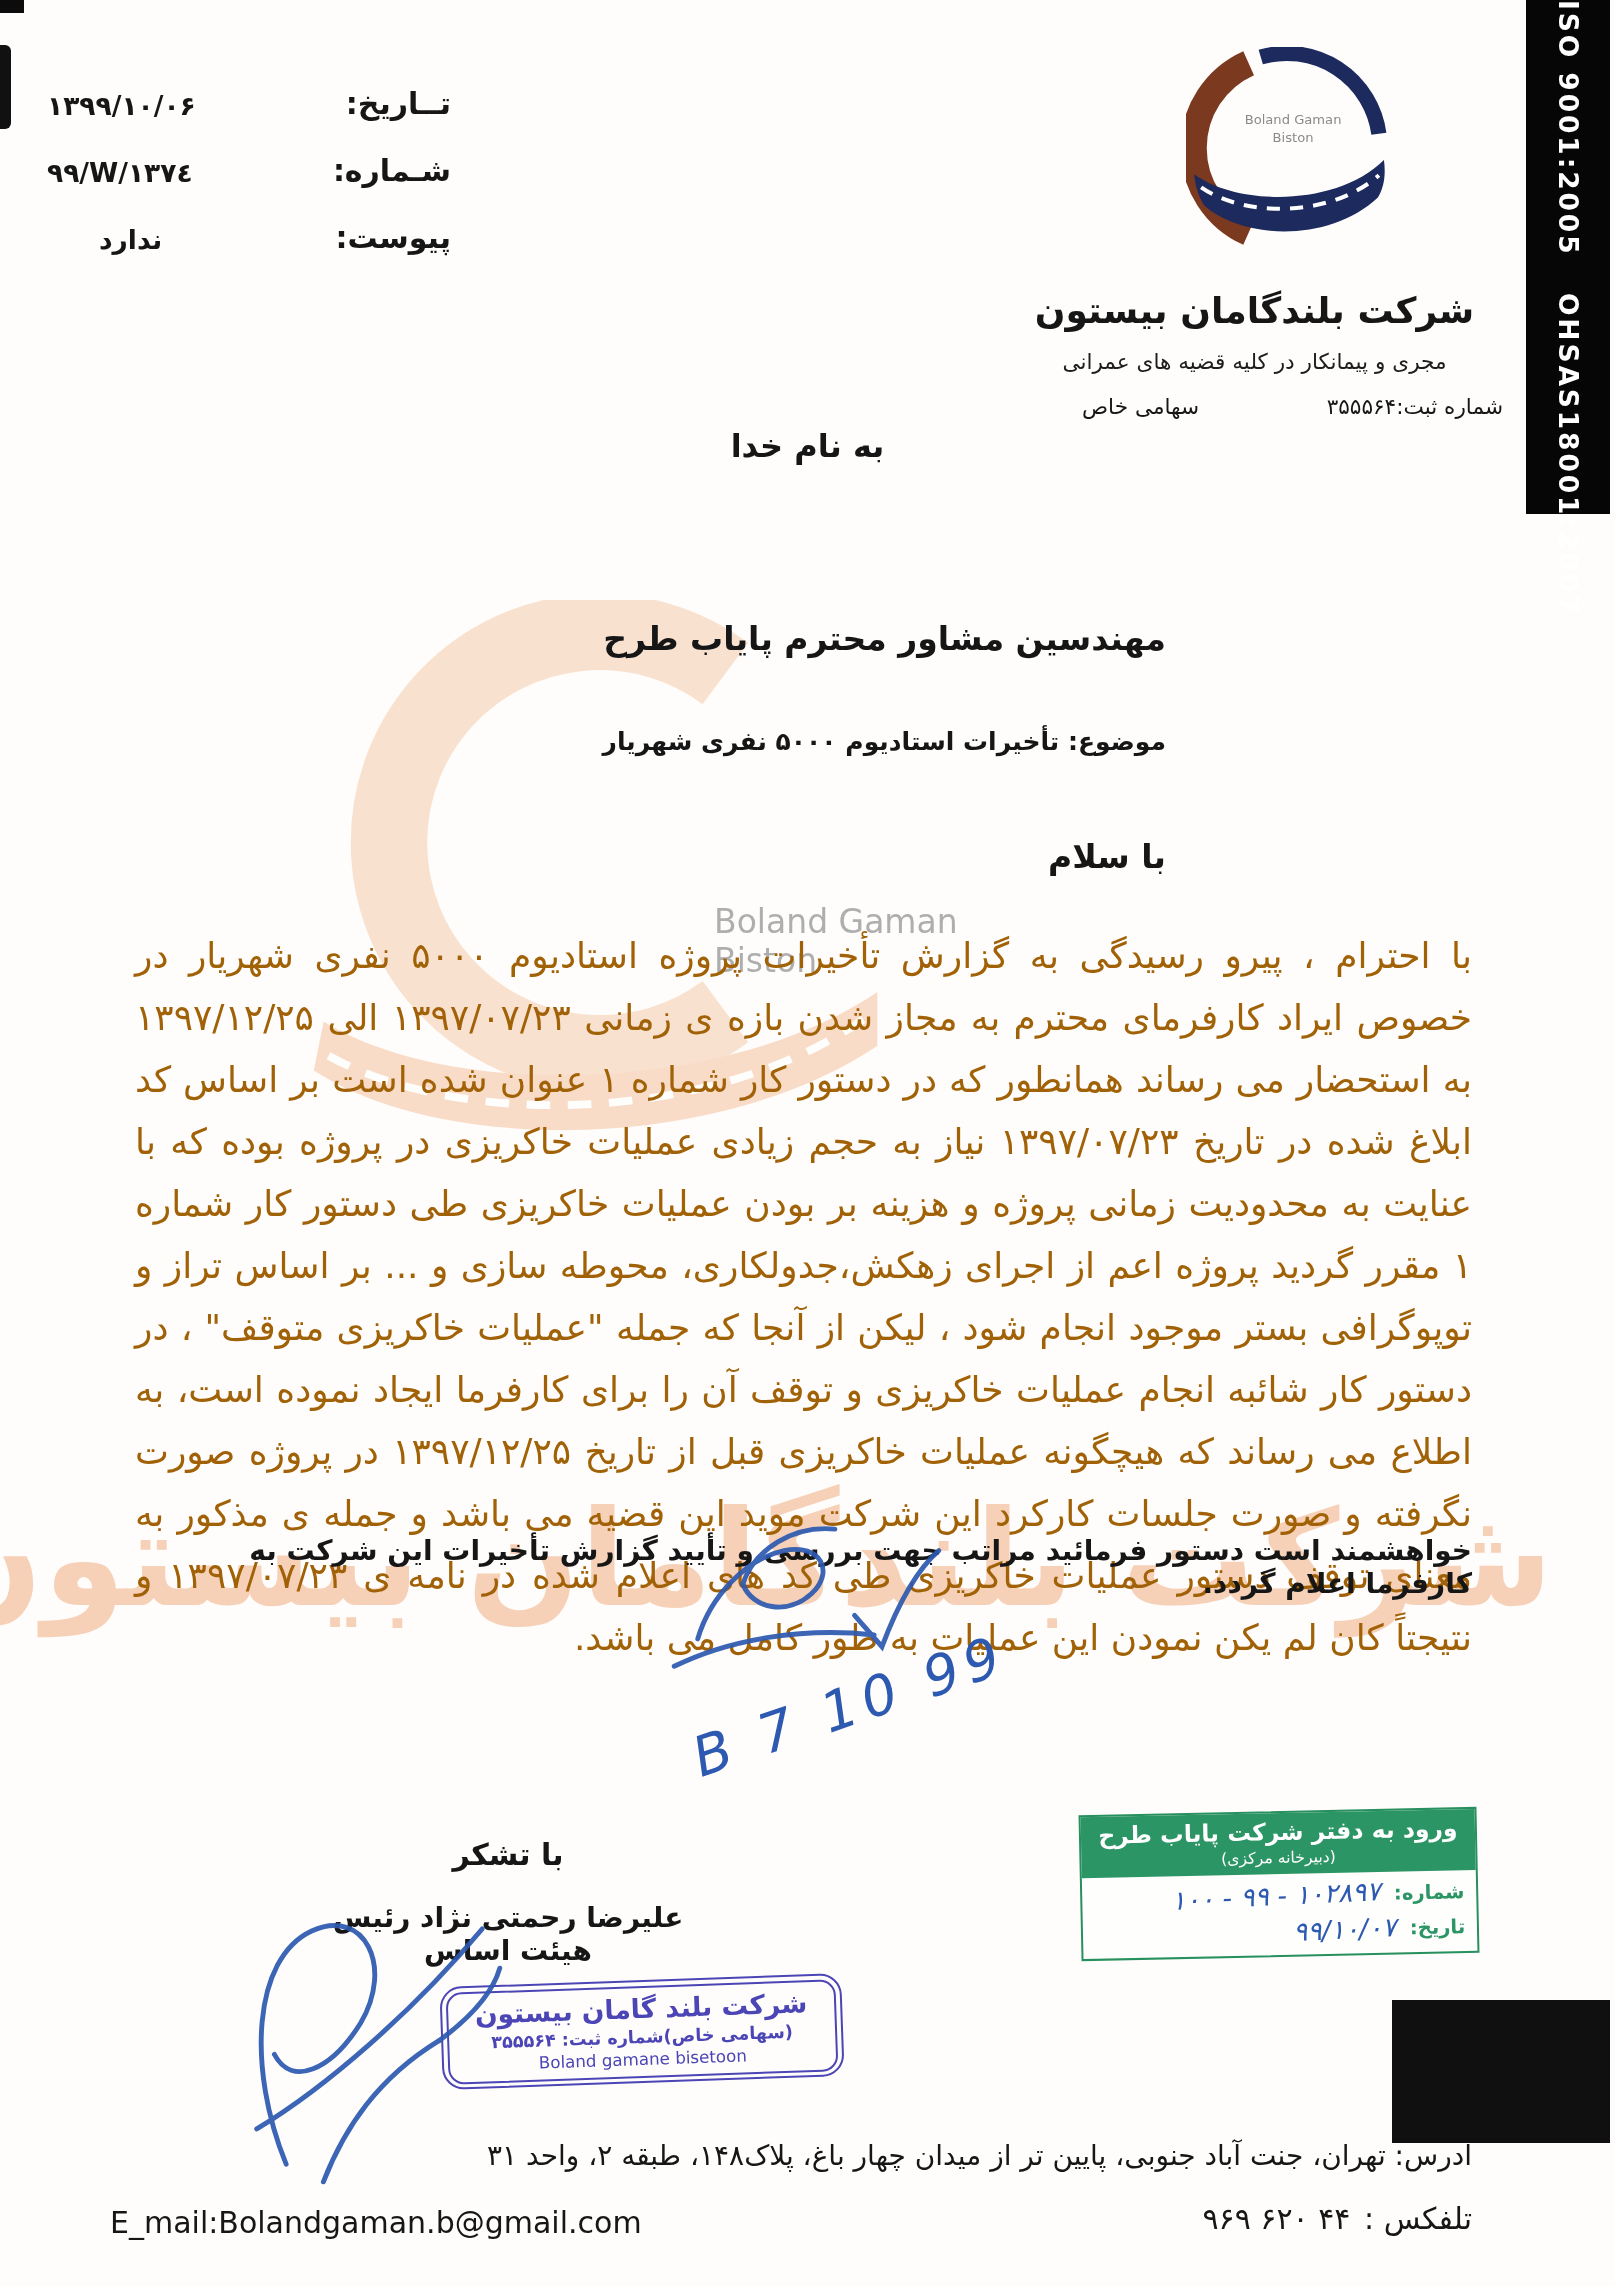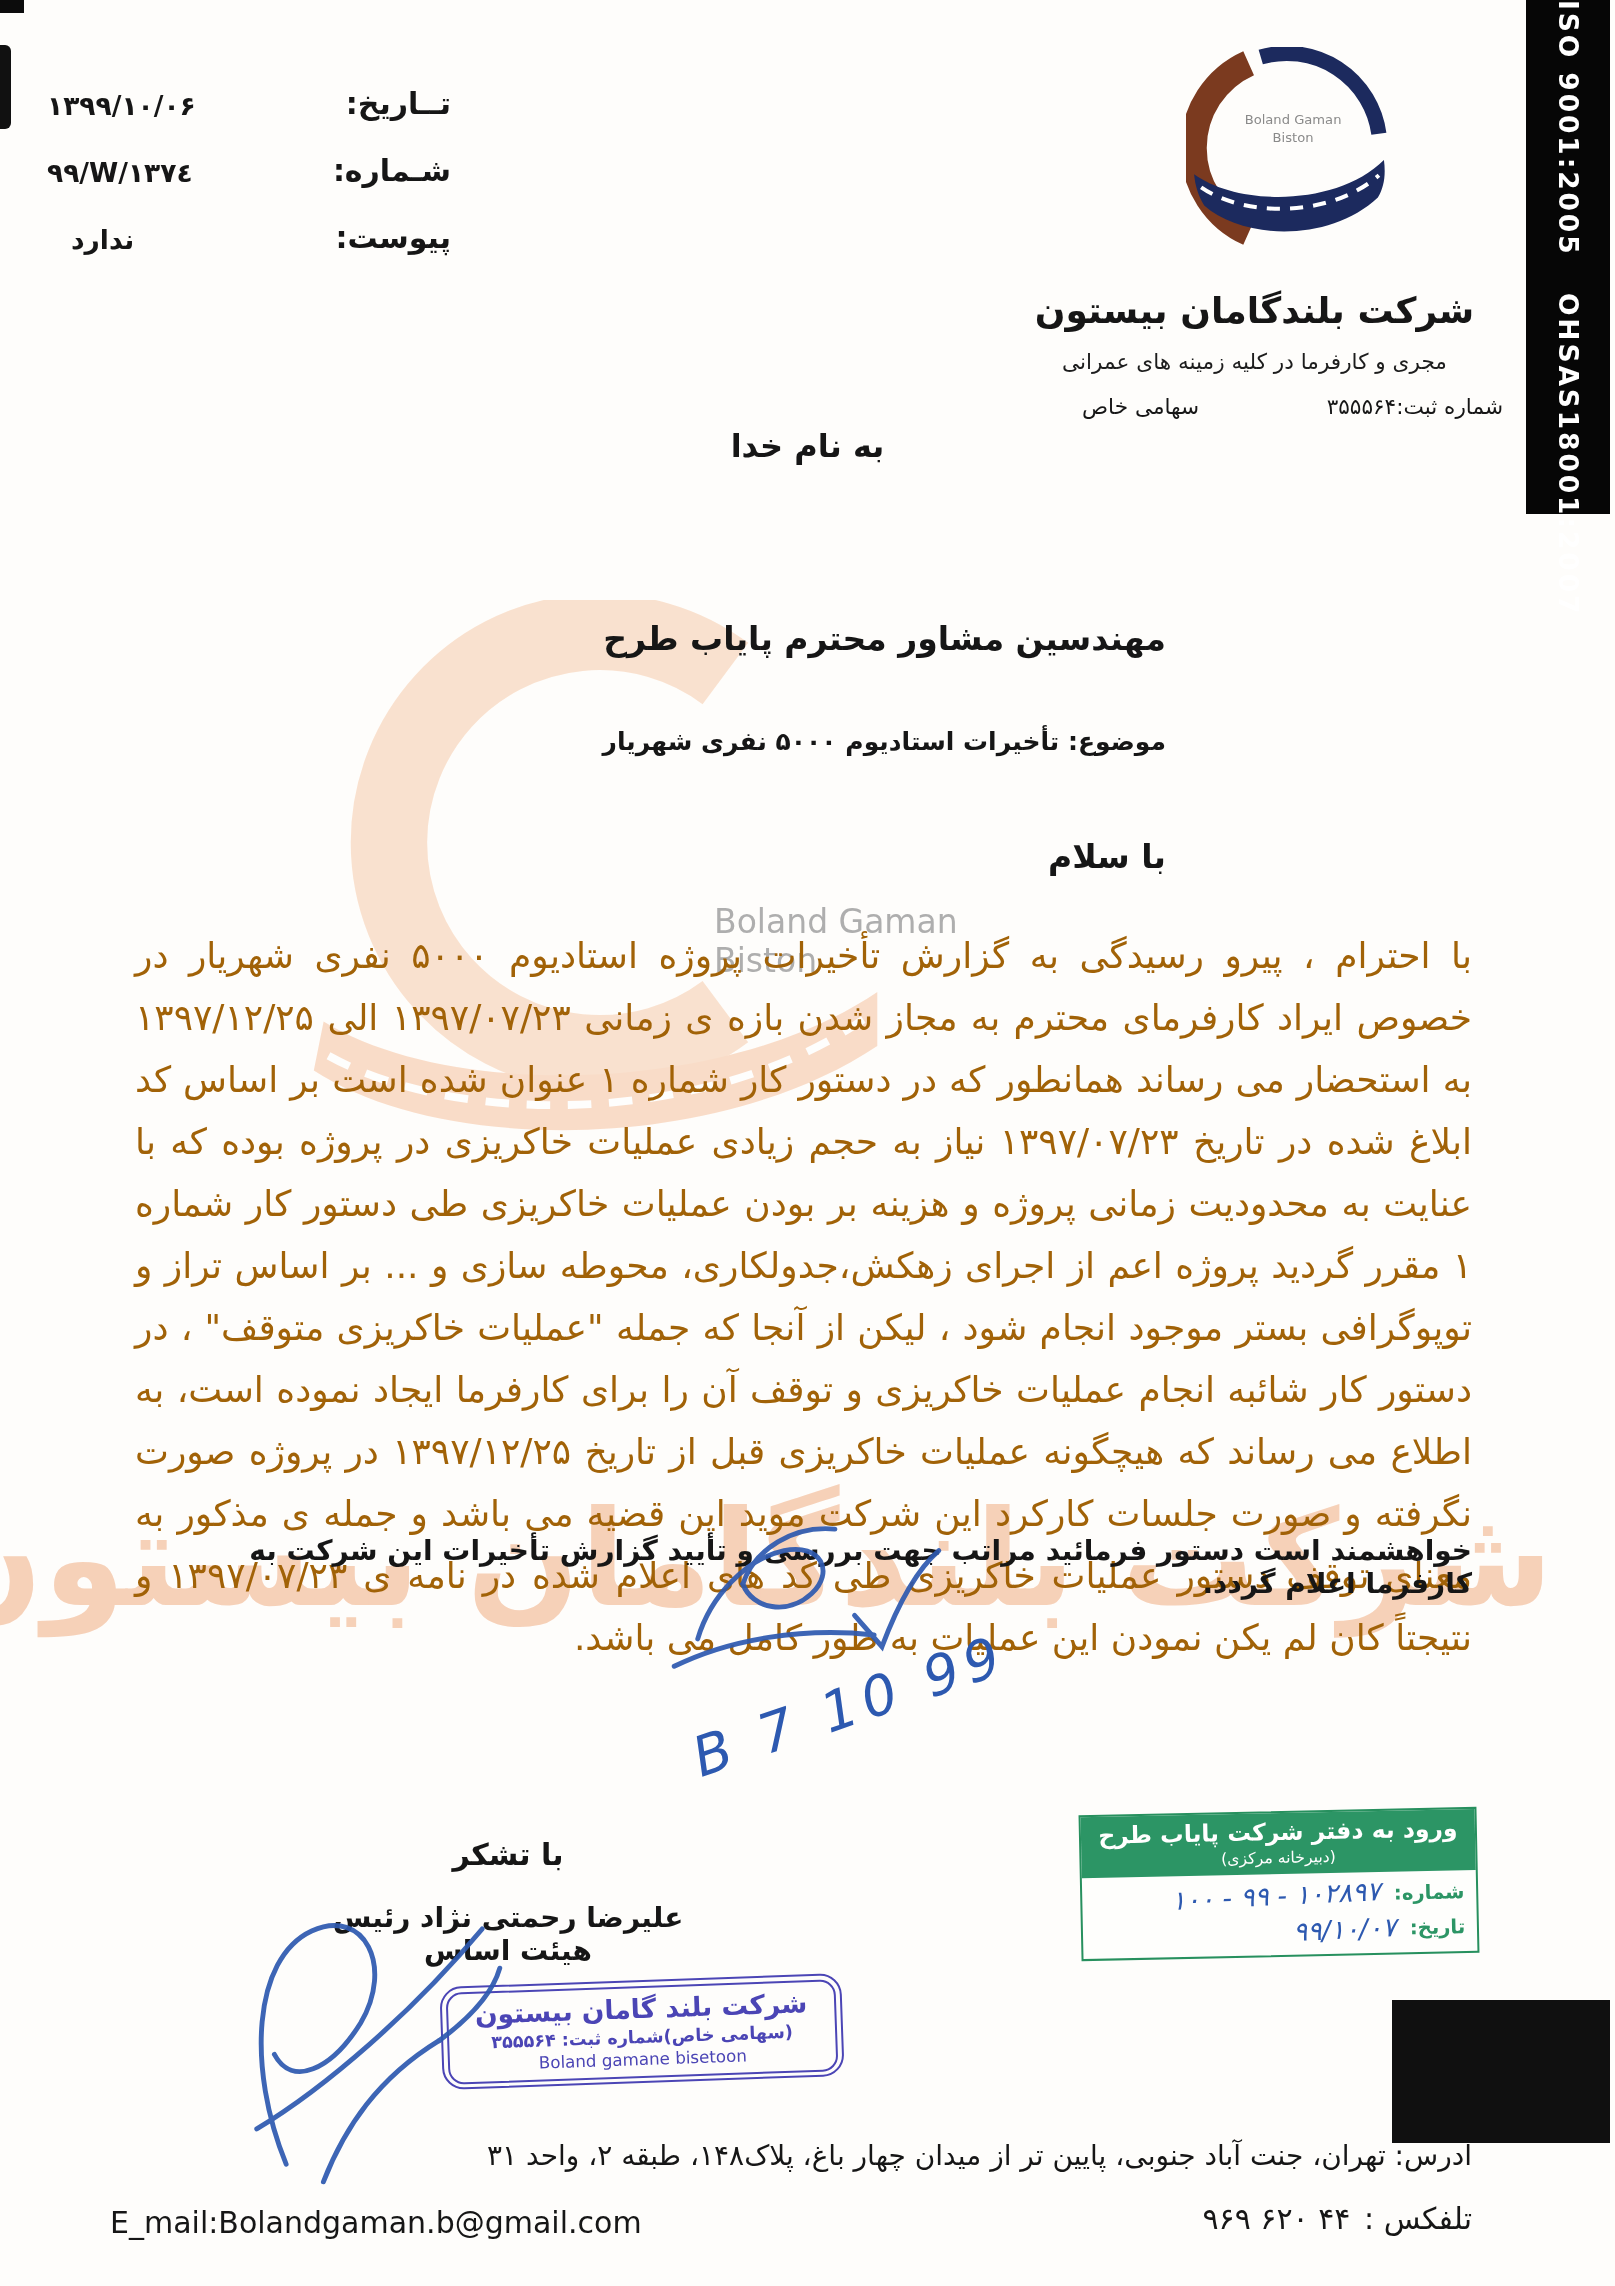--- a/index.html
+++ b/index.html
@@ -13,21 +13,21 @@
 
   
   .artifact-corner{left:0;top:0;width:23.5px;height:12.7px;background:#0c0c0c;z-index:7;}
   .artifact-edge{left:0;top:45px;width:10.8px;height:84px;background:#111;border-radius:0 5.9px 5.9px 0;z-index:7;}
 
   
   .meta{left:47px;top:86px;width:404px;z-index:2;}
   .meta-row{display:flex;justify-content:space-between;align-items:flex-start;direction:ltr;margin-bottom:32px;}
   .meta-label{font-size:30px;font-weight:bold;direction:rtl;}
   .meta-value{font-size:26.5px;font-weight:bold;margin-top:3.9px;}
-  .meta-value-attach{margin-left:24px;}
+  .meta-value-attach{margin-left:52px;}
 
   
   .iso-bar{right:4.9px;top:0;width:84px;height:514px;background:#060606;display:flex;z-index:3;}
   .iso-text{margin:auto;writing-mode:vertical-rl;color:#ffffff;font-size:26.5px;font-weight:bold;
     letter-spacing:2.9px;white-space:pre;}
 
   
   .logo{left:1186px;top:47px;width:202px;height:208px;z-index:2;}
   .company-name{left:980px;top:290px;width:549px;text-align:center;font-size:36px;font-weight:bold;z-index:2;}
   .company-subtitle{left:980px;top:349px;width:549px;text-align:center;font-size:21.6px;color:#1d1d1d;z-index:2;}
@@ -129,21 +129,21 @@
   <svg class="abs logo" viewBox="0 0 200 206">
     <path d="M 62,16 A 92 92 0 0 0 62,184" stroke="#7b3a1f" stroke-width="26" fill="none"></path>
     <path d="M 74,10 A 92 92 0 0 1 191,86" stroke="#1c2a5e" stroke-width="15" fill="none"></path>
     <path d="M 8,126 C 52,158 150,158 196,112 C 198,127 196,139 190,149 C 142,194 56,191 18,157 C 12,147 9,137 8,126 Z" fill="#1c2a5e"></path>
     <path d="M 15,139 C 60,170 145,168 191,127" stroke="#ffffff" stroke-width="4" stroke-dasharray="13 10" fill="none"></path>
     <text x="106" y="76" font-size="13" fill="#8a8a8a" text-anchor="middle">Boland Gaman</text>
     <text x="106" y="94" font-size="13" fill="#8a8a8a" text-anchor="middle">Biston</text>
   </svg>
 
   <div class="abs company-name rtl">شرکت بلندگامان بیستون</div>
-  <div class="abs company-subtitle rtl">مجری و کارفرما در کلیه زمینه های عمرانی</div>
+  <div class="abs company-subtitle rtl">مجری و پیمانکار در کلیه قضیه های عمرانی</div>
   <div class="abs company-typereg">
     <span>شماره ثبت:۳۵۵۵۶۴</span>
     <span>سهامی خاص</span>
   </div>
 
   <div class="abs bismillah rtl">به نام خدا</div>
   <div class="abs addressee">مهندسین مشاور محترم پایاب طرح</div>
   <div class="abs subject">موضوع: تأخیرات استادیوم ۵۰۰۰ نفری شهریار</div>
   <div class="abs salutation">با سلام</div>
   <div class="abs body-text">با احترام ، پیرو رسیدگی به گزارش تأخیرات پروژه استادیوم ۵۰۰۰ نفری شهریار در خصوص ایراد کارفرمای محترم به مجاز شدن بازه ی زمانی ۱۳۹۷/۰۷/۲۳ الی ۱۳۹۷/۱۲/۲۵ به استحضار می رساند همانطور که در دستور کار شماره ۱ عنوان شده است بر اساس کد ابلاغ شده در تاریخ ۱۳۹۷/۰۷/۲۳ نیاز به حجم زیادی عملیات خاکریزی در پروژه بوده که با عنایت به محدودیت زمانی پروژه و هزینه بر بودن عملیات خاکریزی طی دستور کار شماره ۱ مقرر گردید پروژه اعم از اجرای زهکش،جدولکاری، محوطه سازی و ... بر اساس تراز و توپوگرافی بستر موجود انجام شود ، لیکن از آنجا که جمله "عملیات خاکریزی متوقف" ، در دستور کار شائبه انجام عملیات خاکریزی و توقف آن را برای کارفرما ایجاد نموده است، به اطلاع می رساند که هیچگونه عملیات خاکریزی قبل از تاریخ ۱۳۹۷/۱۲/۲۵ در پروژه صورت نگرفته و صورت جلسات کارکرد این شرکت موید این قضیه می باشد و جمله ی مذکور به معنای توقف دستور عملیات خاکریزی طی کد های اعلام شده در نامه ی ۱۳۹۷/۰۷/۲۳ و نتیجتاً کان لم یکن نمودن این عملیات به طور کامل می باشد.</div>

